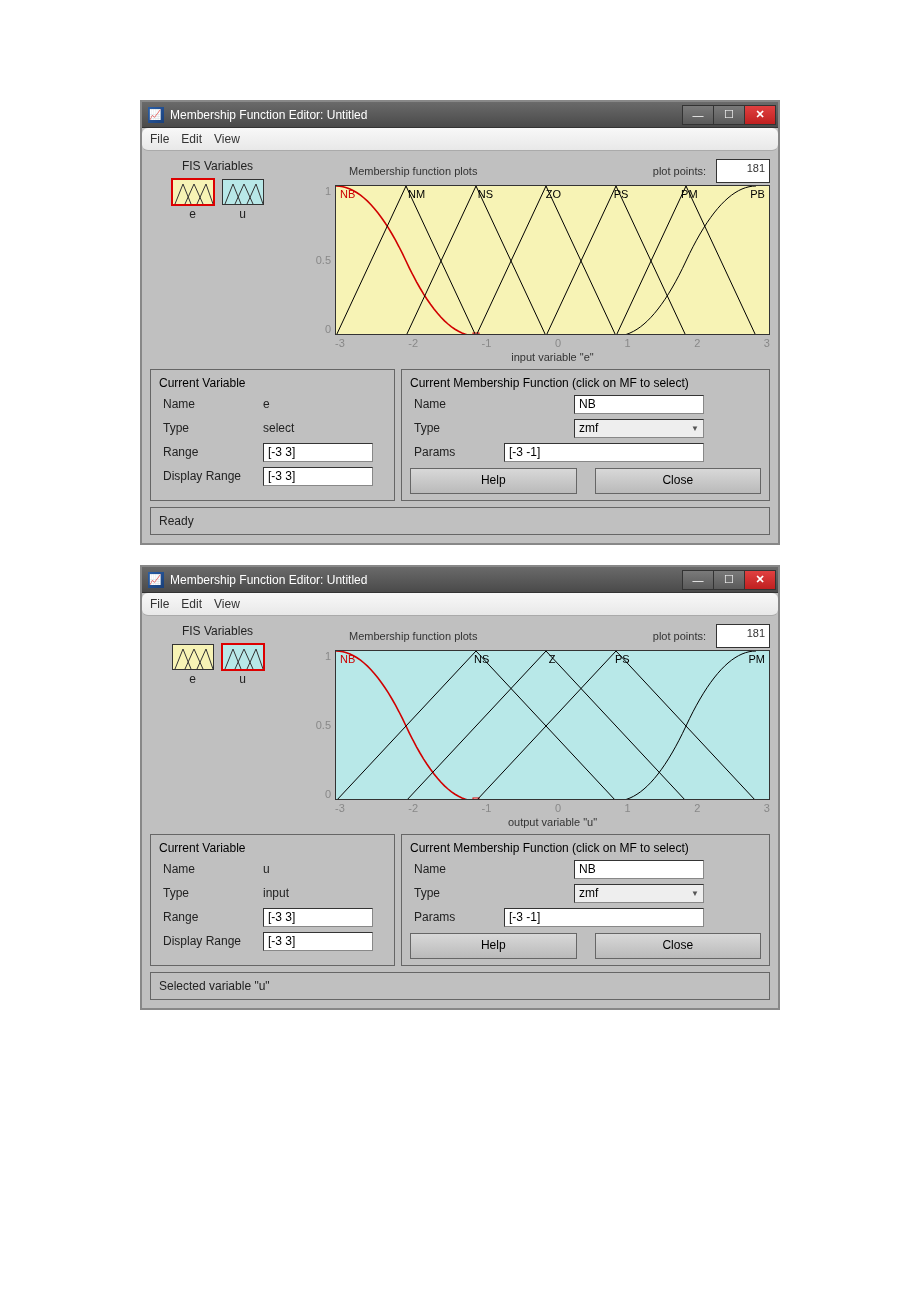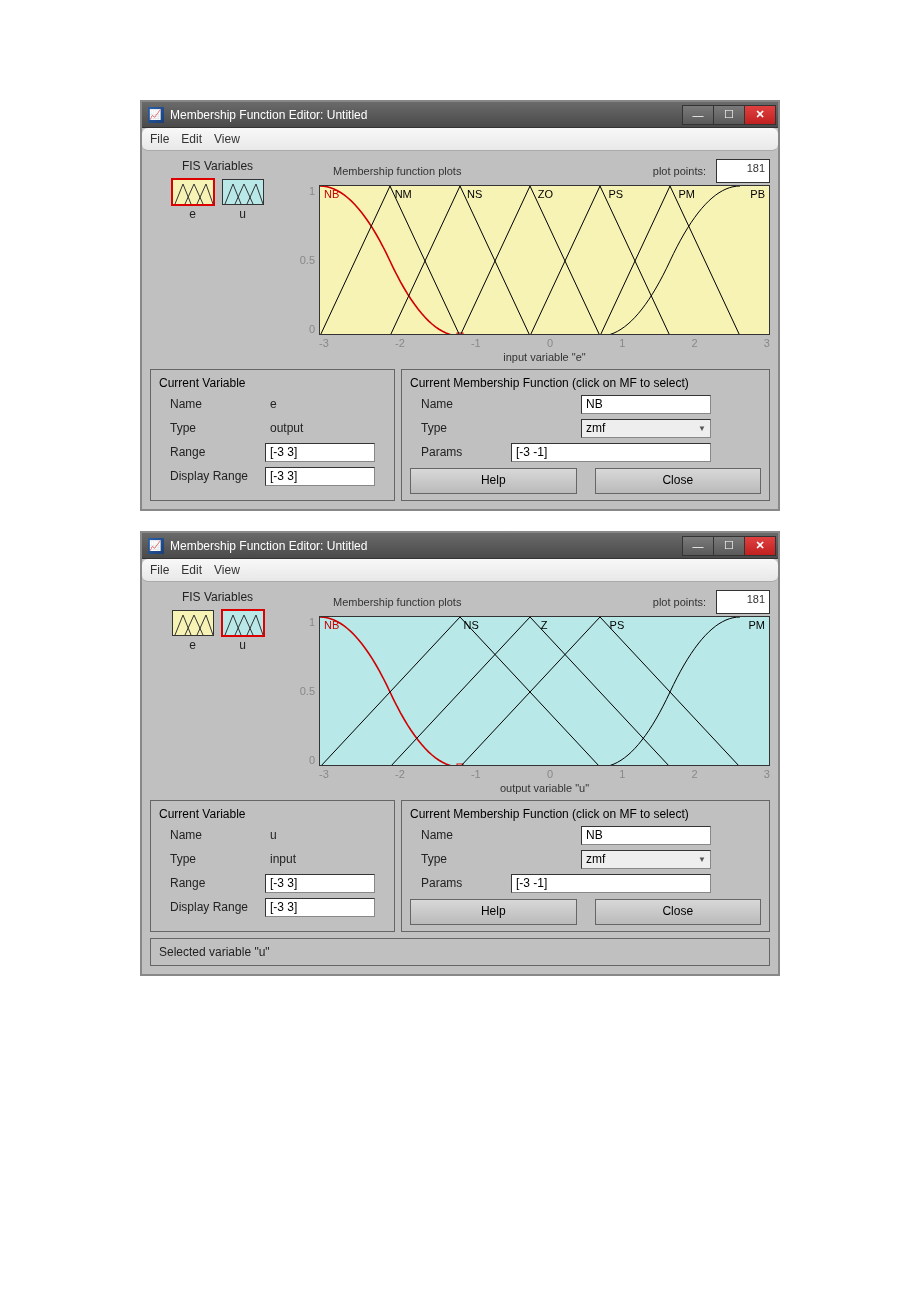--- a/index.html
+++ b/index.html
@@ -24,21 +24,21 @@
     background: linear-gradient(to bottom, #f8f8f8, #e8e8e8);
     padding: 4px 8px; 
     border-bottom: 1px solid #aaa;
     color: #333;
     border-radius: 6px;
   }
   .menu-item { margin-right: 12px; cursor: pointer; }
   
   .content { padding: 8px; display: flex; flex-direction: column; gap: 6px; }
   
-  .top-row { display: flex; gap: 0; }
+  .top-row { display: flex; gap: 16px; }
   .fis-panel { width: 135px; text-align: center; }
   .panel-title { text-align: center; margin-bottom: 6px; color: #222; }
   .fis-icons { display: flex; justify-content: center; gap: 8px; margin-top: 4px; }
   .fis-icon { width: 42px; display:flex; flex-direction:column; align-items:center;}
   .fis-box { width: 42px; height: 26px; border: 1px solid #333; position:relative; overflow:hidden;}
   .fis-box.selected { outline: 2px solid #d00; outline-offset:-1px; }
   .fis-box-label { margin-top: 2px; color:#222;}
   
   .plot-area { flex: 1; position: relative; }
   .plot-header { display:flex; justify-content: flex-end; align-items: center; gap: 6px; font-size:11px; color:#333; }
@@ -53,21 +53,21 @@
   .chart.cyan { background: #b8e8e8; }
   .xaxis { display:flex; justify-content:space-between; font-size:11px; color:#888; margin-top:2px; padding: 0 0; }
   .xlabel { text-align:center; font-size:11px; color:#333; margin-top:2px; }
   .mf-labels { position:absolute; top:2px; left:0; right:0; display:flex; justify-content:space-between; padding:0 4px; font-size:11px; }
   .mf-labels span:first-child { color:#c00; }
   
   .info-row { display:flex; gap:6px;border-radius:28px; }
   .info-panel { border: 1px solid #666; padding: 6px 8px; background:#c0c0c0; }
   .info-left { width: 245px; }
   .info-right { flex:1; }
-  .info-line { display:flex; align-items:center; margin: 4px 11px; min-height:20px; }
+  .info-line { display:flex; align-items:center; margin: 4px 4px; min-height:20px; }
   .info-line .lbl { width: 100px; color:#222; }
   .info-line .val { color:#222; }
   .txt-input { border:1px inset #888; background:#fff; padding:1px 4px; height:19px; width:110px; font-family:inherit; font-size:12px; }
   .select-box { border:1px inset #888; background:#eee; padding:1px 4px; height:19px; width:130px; font-family:inherit; font-size:12px; display:flex; justify-content:space-between; align-items:center;}
   .select-box .tri { font-size:8px; color:#555;}
   
   .btn-row { display:flex; gap:18px; }
   .btn-row .btn { flex:1; border:1px solid #666; background:linear-gradient(#d8d8d8,#bababa); text-align:center; padding:4px 0; cursor:pointer; height:26px;}
   
   .status { border:1px solid #666; padding:6px 8px; color:#222; background:#c0c0c0; }
@@ -160,21 +160,21 @@
       </div>
       <div class="info-row">
         <div class="info-panel info-left">
           <div>Current Variable</div>
           <div class="info-line">
               <span class="lbl">Name</span>
               <span class="val">e</span>
             </div>
           <div class="info-line">
               <span class="lbl">Type</span>
-              <span class="val">output</span>
+              <span class="val">select</span>
             </div>
           <div class="info-line">
               <span class="lbl">Range</span>
               <input class="txt-input" value="[-3 3]" style="">
             </div>
           <div class="info-line">
               <span class="lbl">Display Range</span>
               <input class="txt-input" value="[-3 3]" style="">
             </div>
         </div>
@@ -194,20 +194,21 @@
           <div class="info-line">
               <span class="lbl" style="width:90px">Params</span>
               <input class="txt-input" style="width: 200px; margin-left: 0px;" value="[-3 -1]">
             </div>
           <div class="btn-row" style="margin-top:6px">
             <div class="btn">Help</div>
             <div class="btn">Close</div>
           </div>
         </div>
       </div>
+      <div class="status">Ready</div>
     </div>
   </div>
 
   <div class="window">
     <div class="titlebar">
       <div class="titlebar-left">
         <div class="titlebar-icon">📈</div>
         <span>Membership Function Editor: Untitled</span>
       </div>
       <div class="titlebar-buttons">

